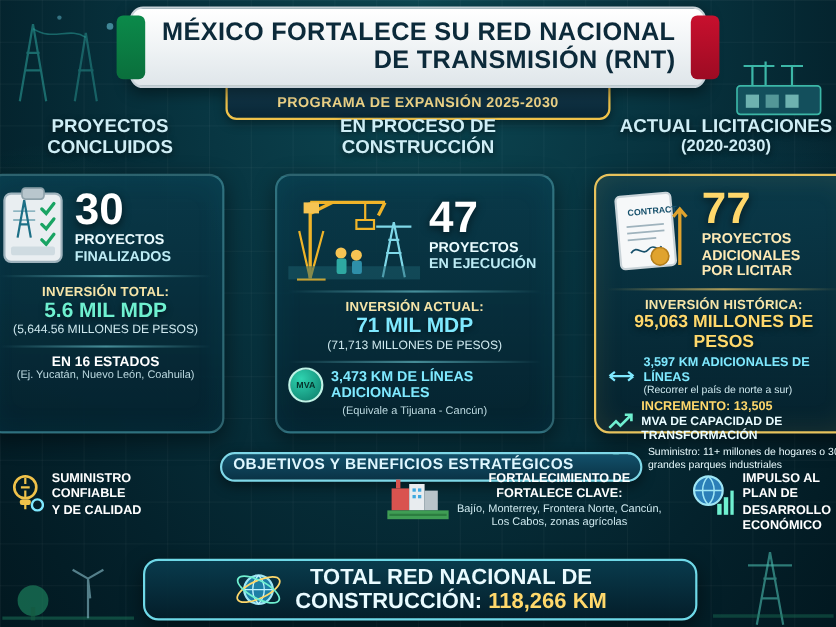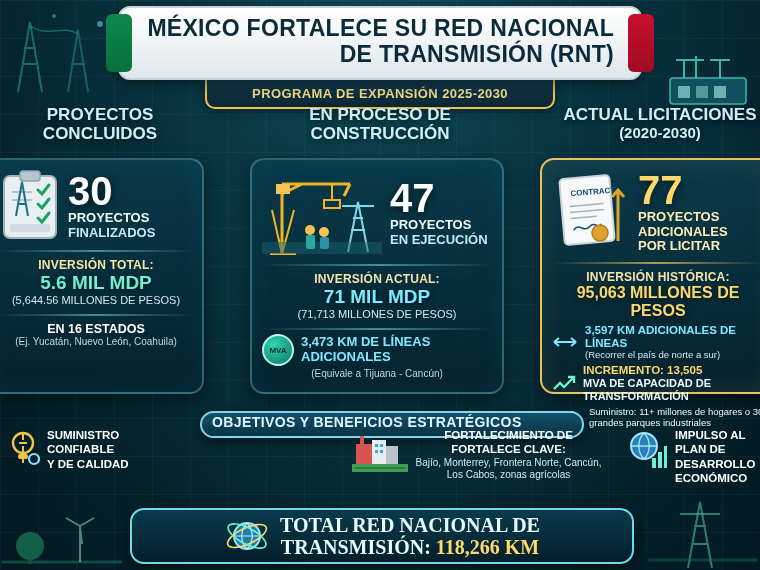--- a/index.html
+++ b/index.html
@@ -112,21 +112,21 @@
   .o4{left:628px;width:135px;}
 
   
   .footer{
     position:absolute;left:130px;top:508px;width:500px;height:52px;
     background:linear-gradient(180deg,rgba(9,60,78,.95),rgba(4,30,42,.95));
     border:2px solid #6fd9e8;border-radius:14px;
     box-shadow:0 6px 18px rgba(0,0,0,.5);
     display:flex;align-items:center;justify-content:center;text-align:center;
   }
-  .footer .ft{font-size:20px;font-weight:bold;color:#e9fbff;line-height:1.12;font-family:Liberation Serif, serif;}
+  .footer .ft{font-size:20px;font-weight:bold;color:#e9fbff;line-height:1.12;}
   .footer .ft .km{color:#ffd86b;}
 
   
   svg{display:block;}
   .deco{position:absolute;opacity:.95;}
 </style>
 </head>
 <body>
 
 <div class="bg-grid"></div>
@@ -402,16 +402,16 @@
     <svg width="46" height="44" viewBox="0 0 46 44">
       <circle cx="23" cy="22" r="13" fill="#1d7fa6" stroke="#9fe6f5" stroke-width="2"></circle>
       <path d="M10 22 h26 M23 9 c7 7 7 19 0 26 M23 9 c-7 7 -7 19 0 26" stroke="#bdf2ff" stroke-width="1.2" fill="none"></path>
       <ellipse cx="23" cy="22" rx="21" ry="8" fill="none" stroke="#ffd86b" stroke-width="1.6" transform="rotate(-25 23 22)"></ellipse>
       <ellipse cx="23" cy="22" rx="21" ry="8" fill="none" stroke="#6ff0d0" stroke-width="1.6" transform="rotate(28 23 22)"></ellipse>
     </svg>
   </span>
   <div>
     <div class="ft">TOTAL RED NACIONAL DE</div>
     <div class="ft">
-      <span>TRANSMISIÓN: </span><span class="km">118,266 KM</span>
+      <span>CONSTRUCCIÓN: </span><span class="km">118,266 KM</span>
     </div>
   </div>
 </div>
 
 </body></html>

